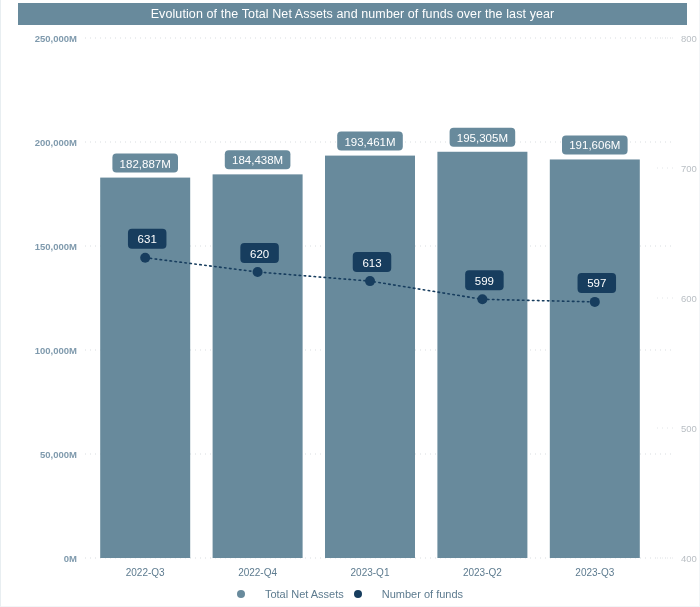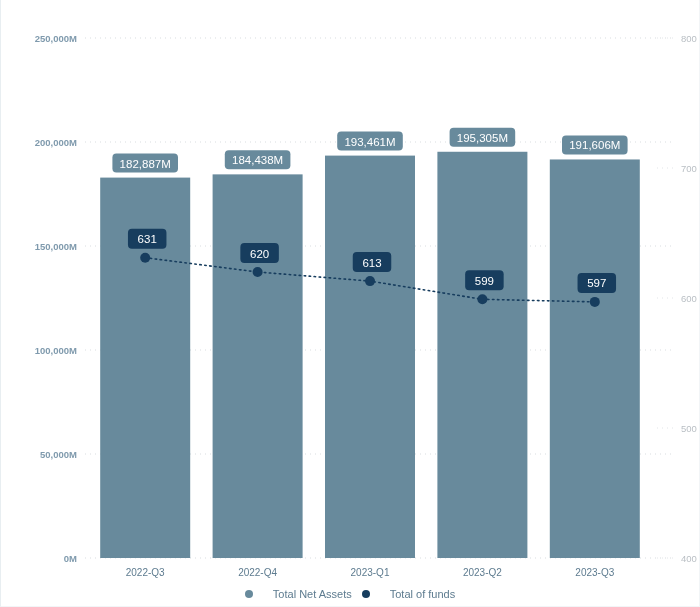--- a/index.html
+++ b/index.html
@@ -129,20 +129,23 @@
     font-size: 11px;
     color: #5d7b8f;
     white-space: nowrap;
   }
 </style>
 </head>
 <body>
 
 <div id="chart-card">
 
+  <div id="chart-title-bar">
+    <span id="chart-title-text">Evolution of the Total Net Assets and number of funds over the last year</span>
+  </div>
 
   <svg id="plot-svg" width="700" height="607">
     <g id="g-gridlines-left">
         <line x1="84" y1="558" x2="672" y2="558" class="gridline"></line>
         <line x1="84" y1="454" x2="672" y2="454" class="gridline"></line>
         <line x1="84" y1="350" x2="672" y2="350" class="gridline"></line>
         <line x1="84" y1="246" x2="672" y2="246" class="gridline"></line>
         <line x1="84" y1="142" x2="672" y2="142" class="gridline"></line>
         <line x1="84" y1="38" x2="672" y2="38" class="gridline"></line>
       </g>
@@ -238,17 +241,17 @@
       </g>
   </svg>
 
   <div id="legend">
       <div class="legend-entry">
         <span class="legend-dot" style="background: rgb(104, 138, 156);"></span>
         <span class="legend-text">Total Net Assets</span>
       </div>
       <div class="legend-entry">
         <span class="legend-dot" style="background: rgb(23, 61, 94);"></span>
-        <span class="legend-text">Total of funds</span>
+        <span class="legend-text">Number of funds</span>
       </div>
     </div>
 
 </div>
 
 </body></html>

